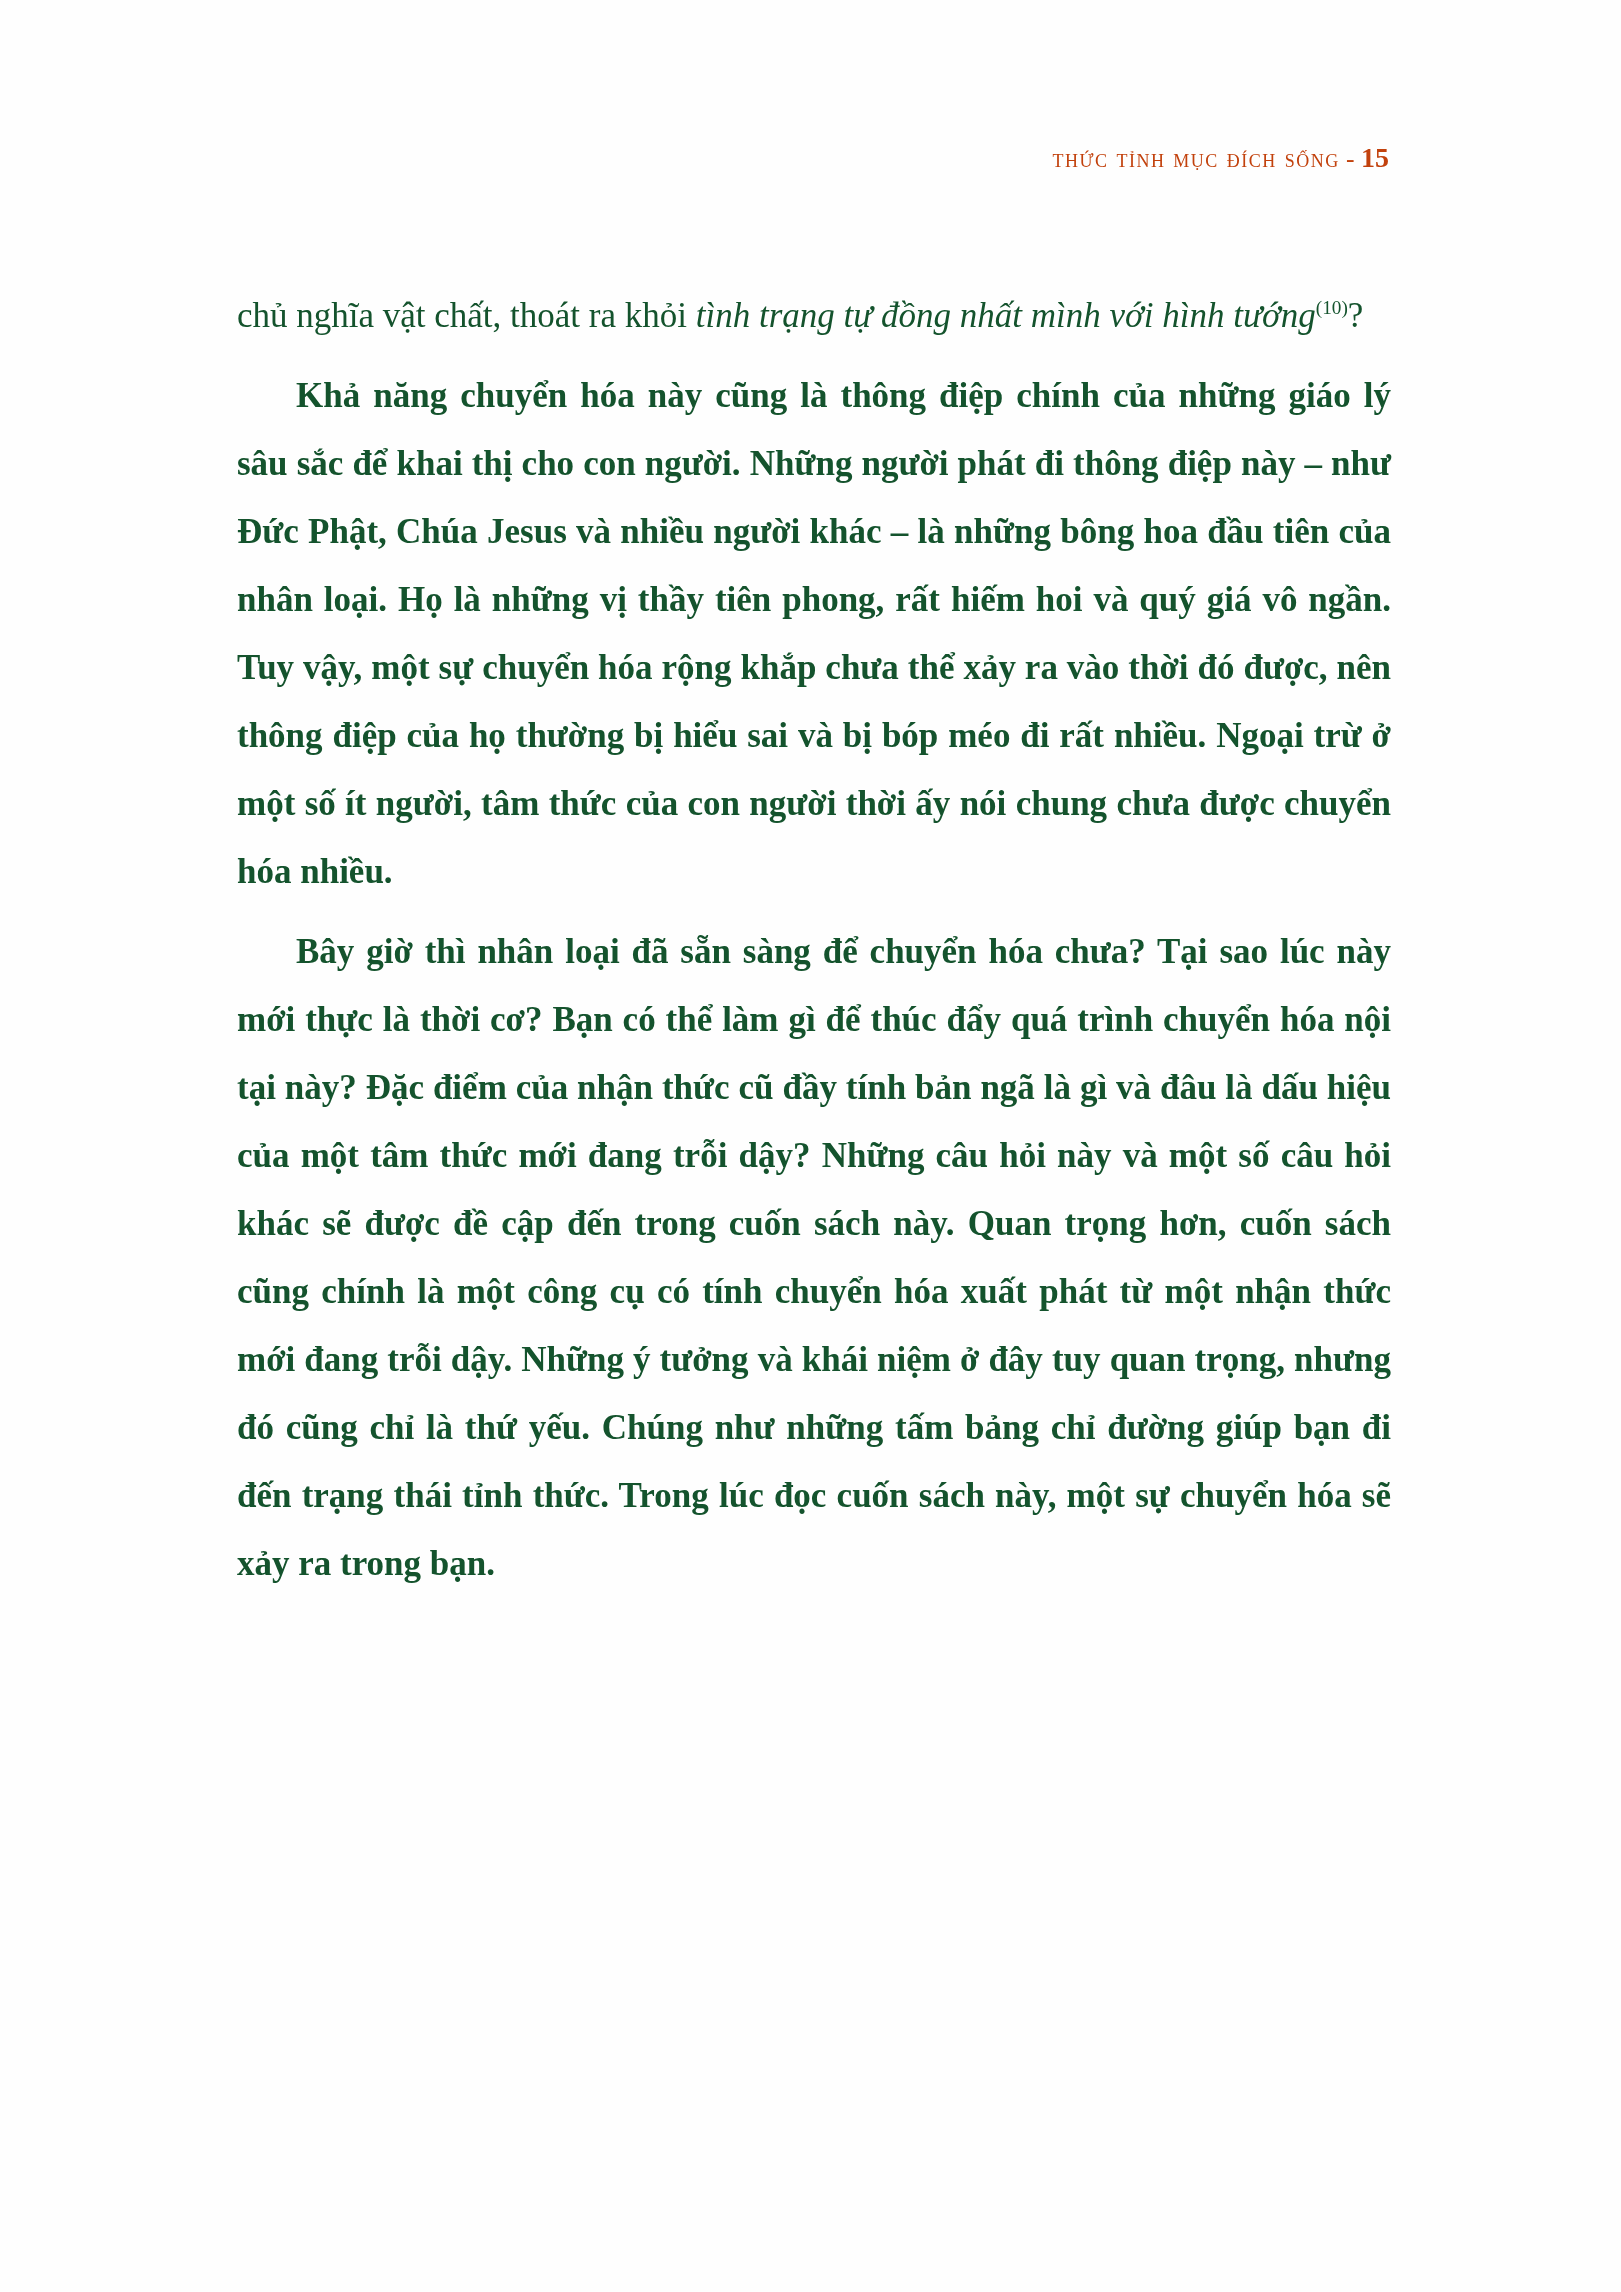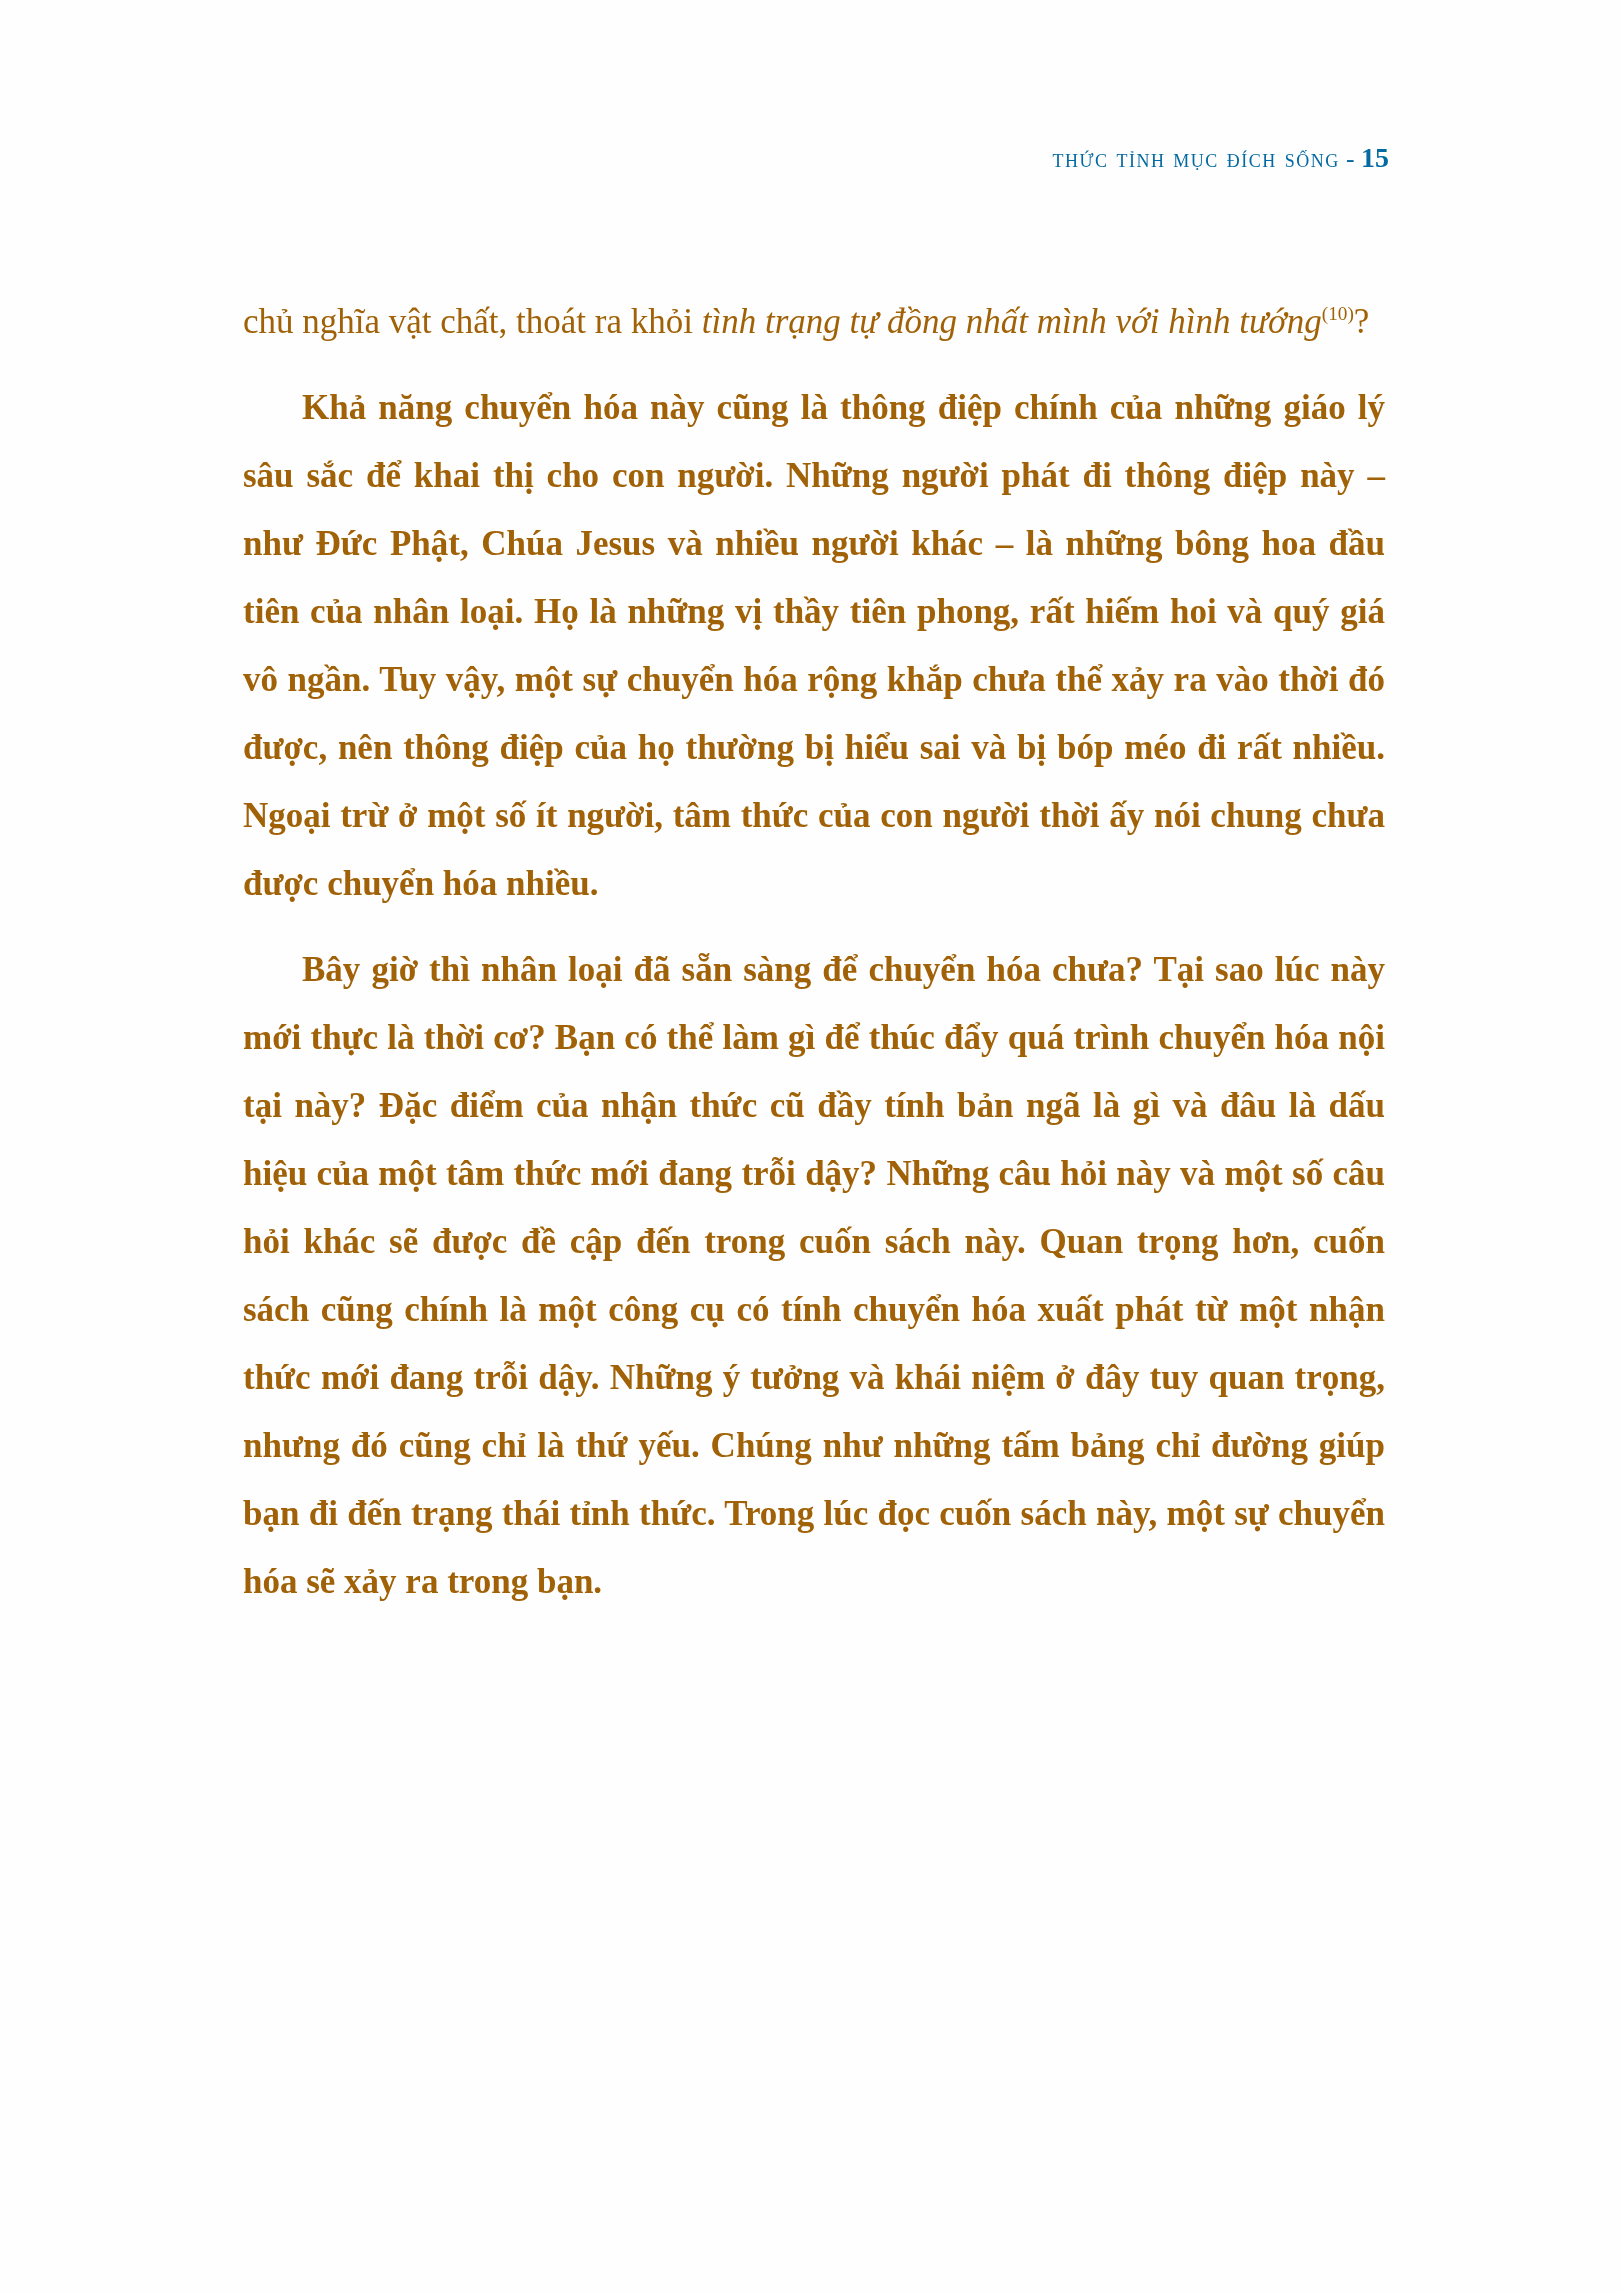--- a/index.html
+++ b/index.html
@@ -22,21 +22,21 @@
   }
   .header {
     position: absolute;
     top: 142px;
     left: 0;
     right: 232px;
     text-align: right;
     font-family: "Liberation Serif", serif;
     font-size: 25.6px;
     letter-spacing: 1.5px;
-    color: #0369a1;
+    color: #c2410c;
     white-space: nowrap;
   }
   .header .running-title {
     font-variant: small-caps;
     text-transform: lowercase;
   }
   .header .sep {
     letter-spacing: 0;
   }
   .header .page-number {
@@ -44,26 +44,26 @@
     font-size: 28px;
     letter-spacing: 0;
   }
   .content {
     position: absolute;
     top: 270px;
     left: 225px;
     width: 1178px;
   }
   p {
-    margin: 18px;
+    margin: 12px;
     font-size: 35px;
     line-height: 68px;
     text-align: justify;
     text-justify: inter-word;
-    color: #a16207;
+    color: #14532d;
     -webkit-hyphens: none;
     hyphens: none;
   }
   p.indent {
     text-indent: 59px;
   }
   p + p {
     margin-top: 0;
     font-weight: bold;
   }

